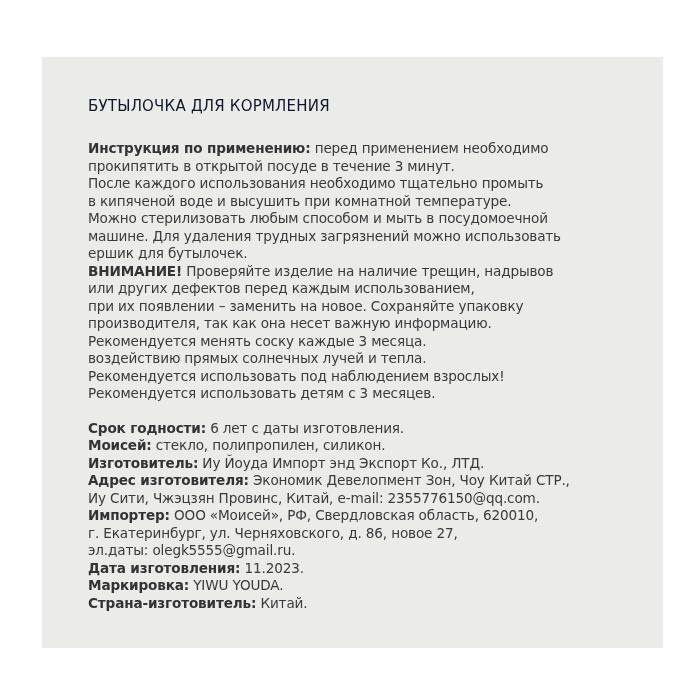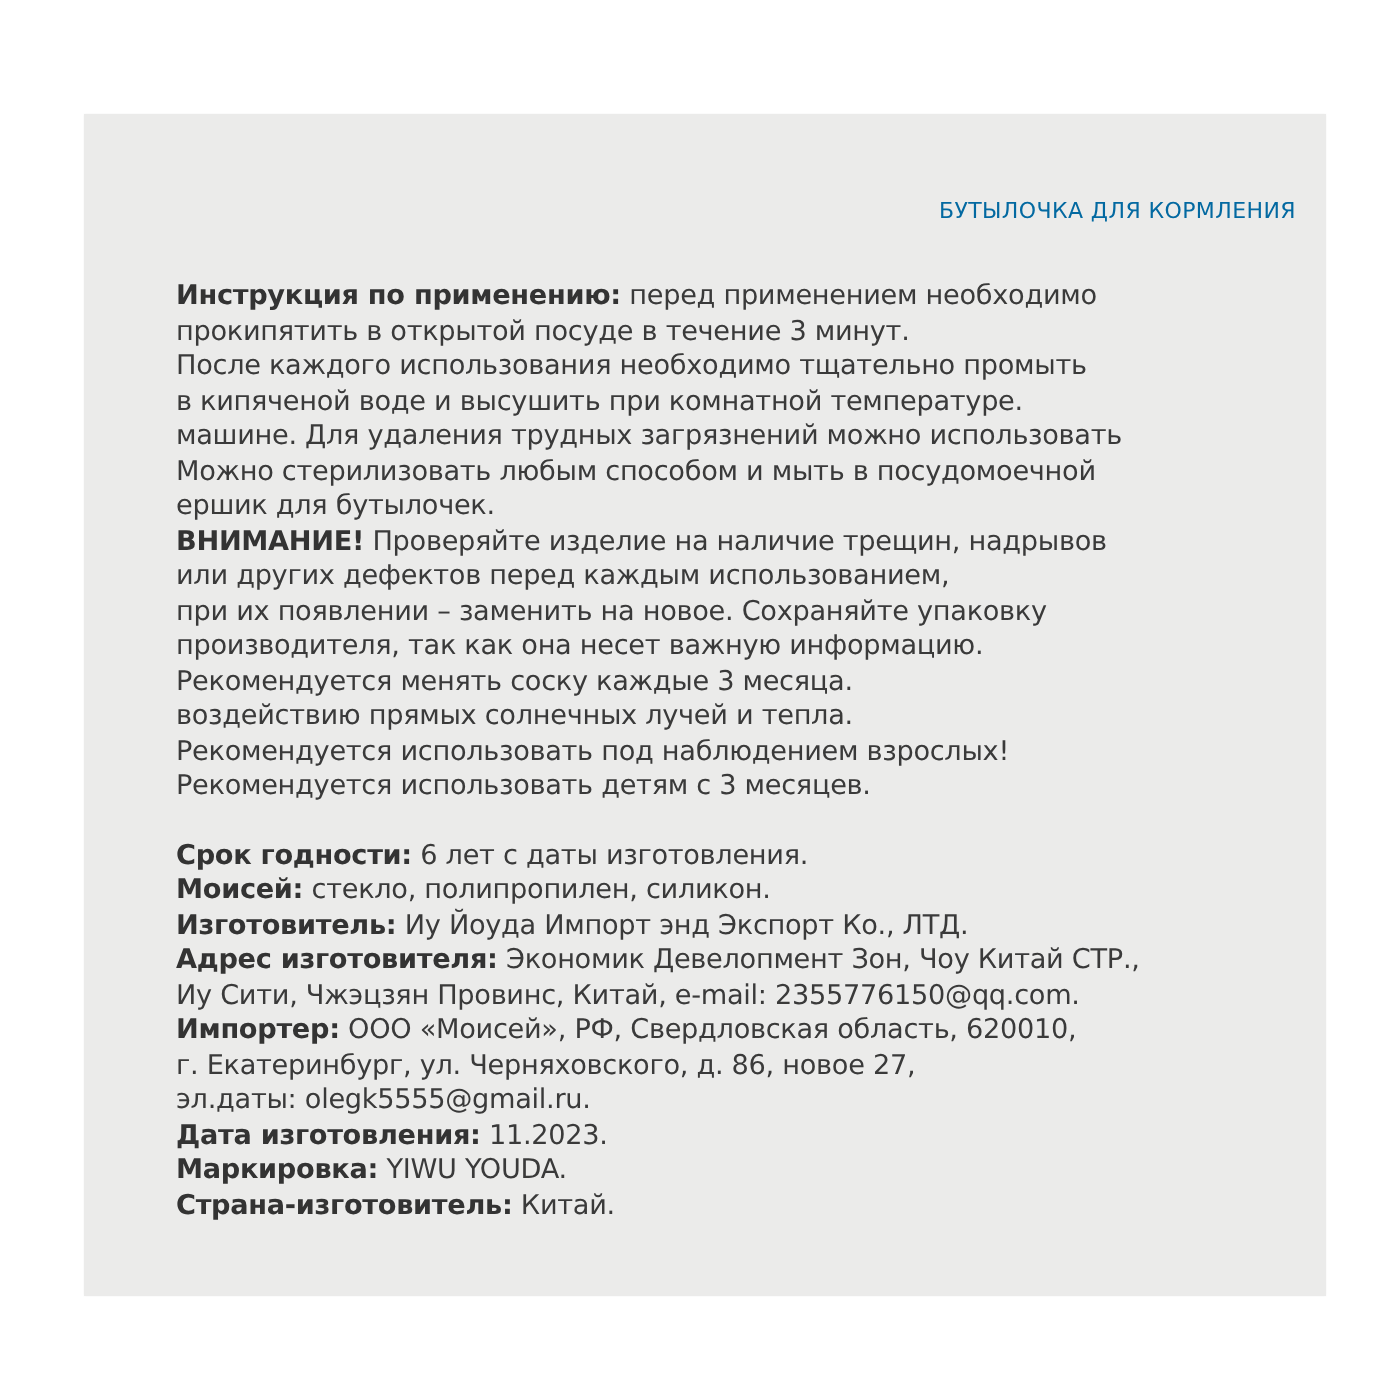--- a/index.html
+++ b/index.html
@@ -12,47 +12,46 @@
       box-shadow: 0 0 1px rgba(0,0,0,0.05);
     }
     .content {
       position: absolute;
       left: 46px; top: 38px;
       width: 560px;
       font-family: "DejaVu Sans", sans-serif;
       color: #3a3a3a;
     }
     .title {
-      font-size: 11px;
+      font-size: 15px;
       font-weight: normal;
       letter-spacing: 0.2px;
       margin: 0 0 23px 0;
       line-height: 22px;
-      color: #0369a1;
-      text-align: right;
+      color: #0f172a;
     }
     .para { font-size: 13.6px; line-height: 17.5px; margin: 0; letter-spacing: -0.15px; }
     .line { display: block; white-space: nowrap; }
     b { font-weight: bold; color: #333; }
     .gap { height: 17px; }
   </style>
 </head>
 <body>
 
 <div class="card">
   <div class="content">
     <h1 class="title">БУТЫЛОЧКА ДЛЯ КОРМЛЕНИЯ</h1>
 
     <div class="para">
       <span class="line"><b>Инструкция по применению:</b><span> перед применением необходимо</span></span>
       <span class="line">прокипятить в открытой посуде в течение 3 минут.</span>
       <span class="line">После каждого использования необходимо тщательно промыть</span>
       <span class="line">в кипяченой воде и высушить при комнатной температуре.</span>
+      <span class="line">Можно стерилизовать любым способом и мыть в посудомоечной</span>
       <span class="line">машине. Для удаления трудных загрязнений можно использовать</span>
-      <span class="line">Можно стерилизовать любым способом и мыть в посудомоечной</span>
       <span class="line">ершик для бутылочек.</span>
 
       <span class="line"><b>ВНИМАНИЕ!</b><span> Проверяйте изделие на наличие трещин, надрывов</span></span>
       <span class="line">или других дефектов перед каждым использованием,</span>
       <span class="line">при их появлении – заменить на новое. Сохраняйте упаковку</span>
       <span class="line">производителя, так как она несет важную информацию.</span>
       <span class="line">Рекомендуется менять соску каждые 3 месяца.</span>
 
       <span class="line">воздействию прямых солнечных лучей и тепла.</span>
       <span class="line">Рекомендуется использовать под наблюдением взрослых!</span>

